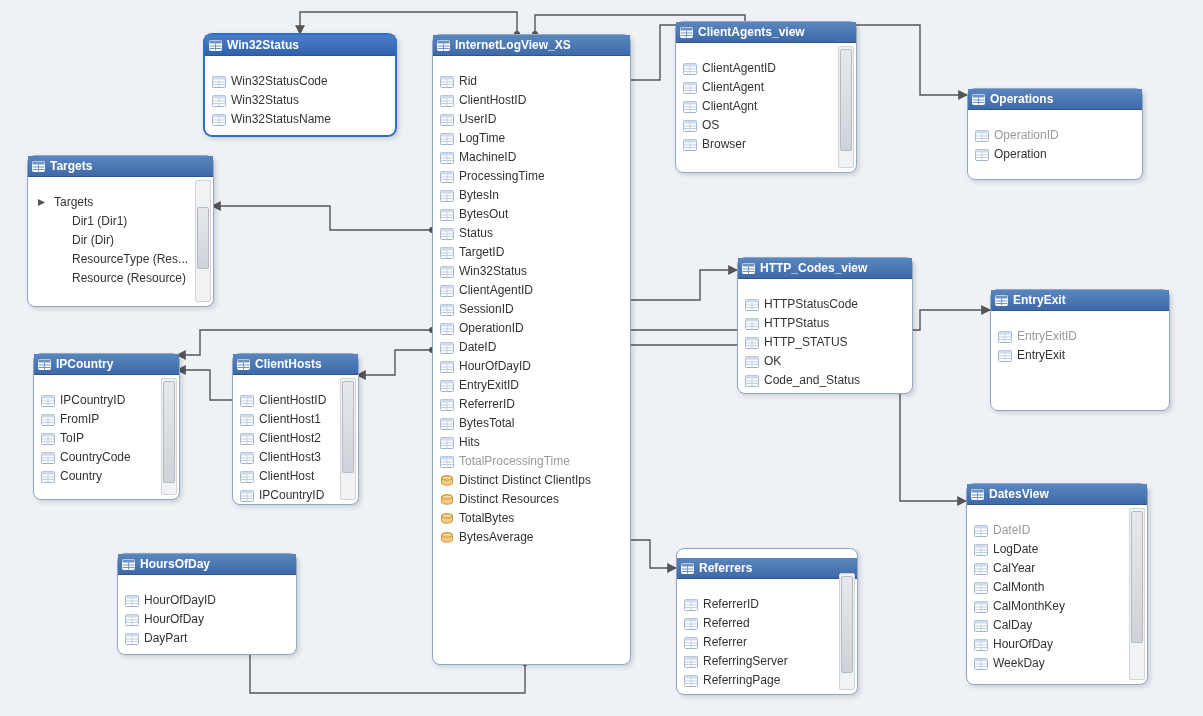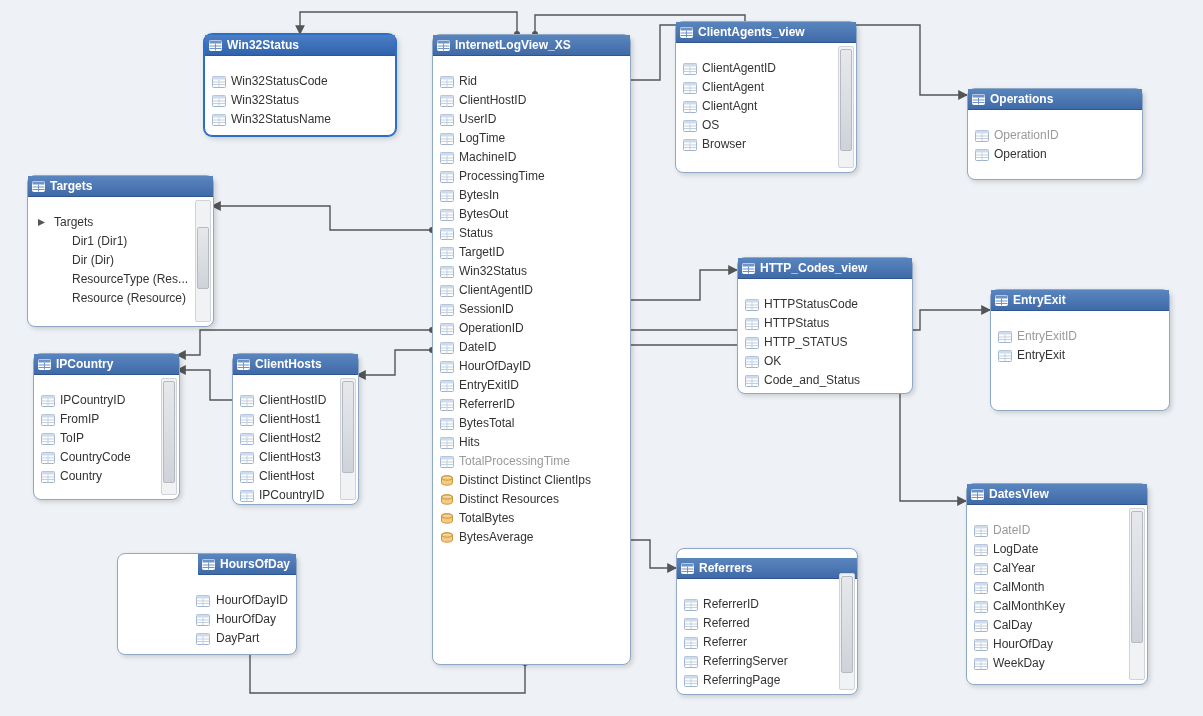--- a/index.html
+++ b/index.html
@@ -197,21 +197,21 @@
               <line x1="0.5" y1="6" x2="13.5" y2="6" stroke="#c2cfdf"></line>
               <line x1="0.5" y1="8.5" x2="13.5" y2="8.5" stroke="#c2cfdf"></line>
               <line x1="7" y1="3.5" x2="7" y2="11.5" stroke="#c2cfdf"></line>
             </svg>
           </span>
           <span class="txt">Win32StatusName</span>
         </div>
       </div>
 </div>
 
-<div id="tbl-targets" class="table" style="left: 27px; top: 155px; width: 185px; height: 150px; margin-top: 20px;">
+<div id="tbl-targets" class="table" style="left: 27px; top: 155px; width: 185px; height: 150px;">
   <div class="table-header">
     <span class="hdr-icon">
           <svg width="13" height="13" viewBox="0 0 13 13">
             <rect x="0.5" y="1.5" width="12" height="10" rx="1" fill="#fff" stroke="#fff" stroke-width="1"></rect>
             <rect x="0.5" y="1.5" width="12" height="3" fill="#6f93c4"></rect>
             <line x1="0.5" y1="7" x2="12.5" y2="7" stroke="#6f93c4"></line>
             <line x1="0.5" y1="9.5" x2="12.5" y2="9.5" stroke="#6f93c4"></line>
             <line x1="6.5" y1="4.5" x2="6.5" y2="11.5" stroke="#6f93c4"></line>
           </svg>
         </span>
@@ -415,21 +415,21 @@
             </svg>
           </span>
           <span class="txt">IPCountryID</span>
         </div>
       </div>
   <div class="scroll-col">
         <div class="thumb" style="top: 2px; height: 90px;"></div>
       </div>
 </div>
 
-<div id="tbl-hoursofday" class="table" style="left: 117px; top: 553px; width: 178px; height: 100px; align-items: flex-end;">
+<div id="tbl-hoursofday" class="table" style="left: 117px; top: 553px; width: 178px; height: 100px;">
   <div class="table-header">
     <span class="hdr-icon">
           <svg width="13" height="13" viewBox="0 0 13 13">
             <rect x="0.5" y="1.5" width="12" height="10" rx="1" fill="#fff" stroke="#fff" stroke-width="1"></rect>
             <rect x="0.5" y="1.5" width="12" height="3" fill="#6f93c4"></rect>
             <line x1="0.5" y1="7" x2="12.5" y2="7" stroke="#6f93c4"></line>
             <line x1="0.5" y1="9.5" x2="12.5" y2="9.5" stroke="#6f93c4"></line>
             <line x1="6.5" y1="4.5" x2="6.5" y2="11.5" stroke="#6f93c4"></line>
           </svg>
         </span>

